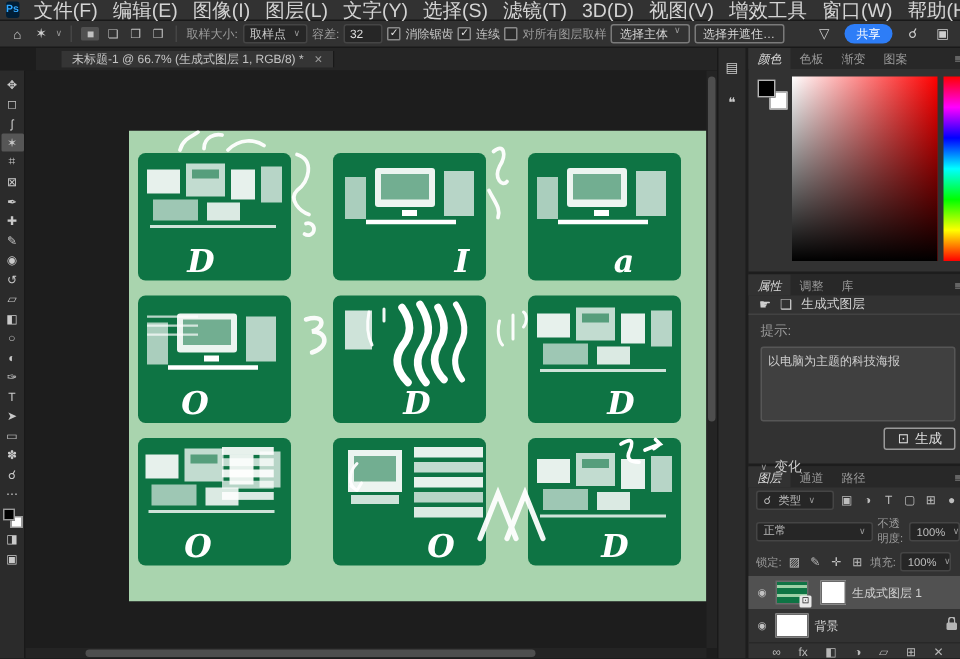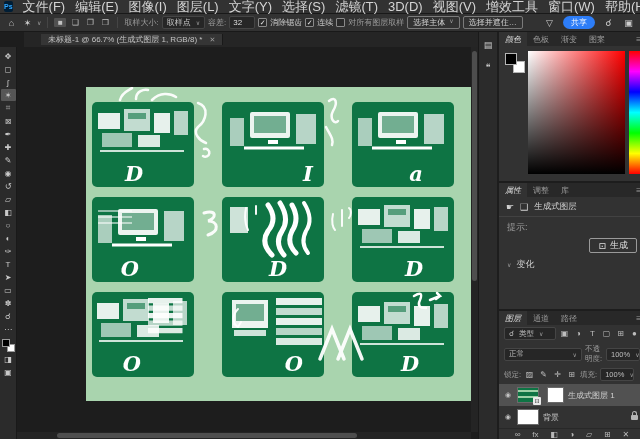--- a/index.html
+++ b/index.html
@@ -391,20 +391,21 @@
             <div class="panel-tab">库</div>
             <span class="panel-burger">≡</span>
           </div>
           <div class="prop-head">
             <span class="ico">☛</span>
             <span class="ico">❑</span>
             <span>生成式图层</span>
           </div>
           <div class="prop-body">
             <span class="dim">提示:</span>
+            <div class="prompt-box">以电脑为主题的科技海报</div>
             <div class="gen-row">
               <div class="gen-btn">
                 <span>⊡</span>
                 <span>生成</span>
               </div>
             </div>
             <div class="vary-row">
               <span class="chev">∨</span>
               <span>变化</span>
             </div>

